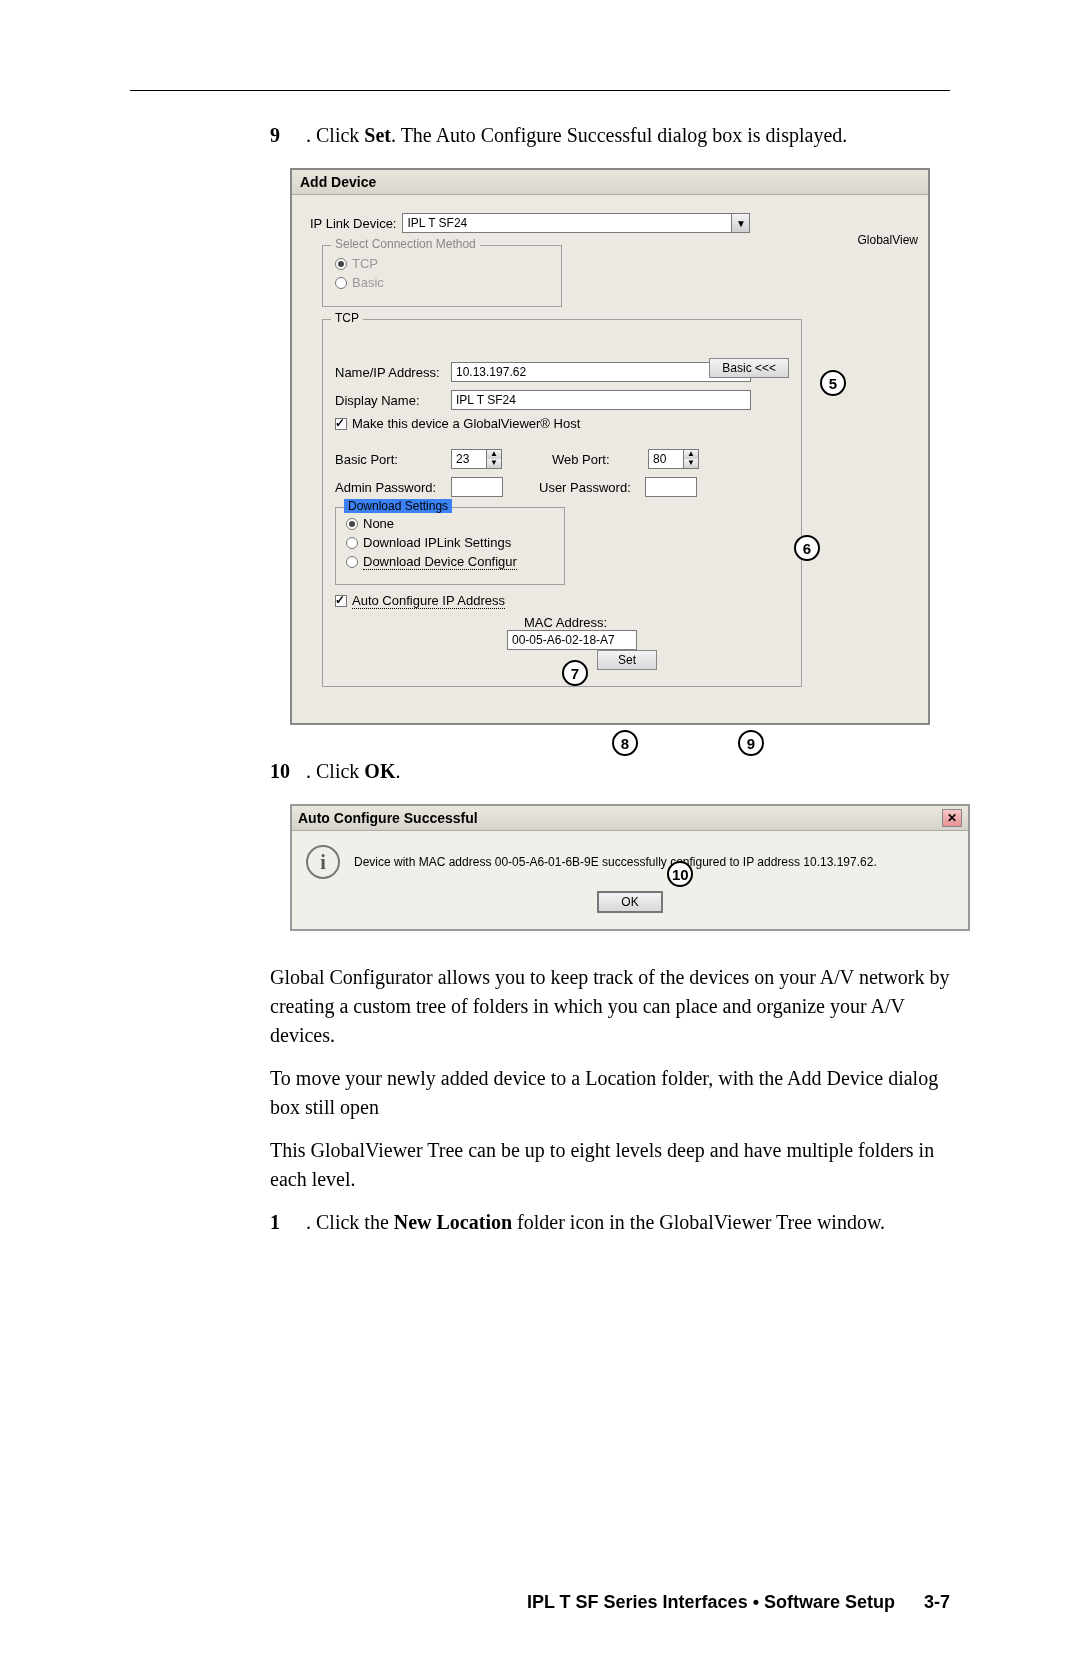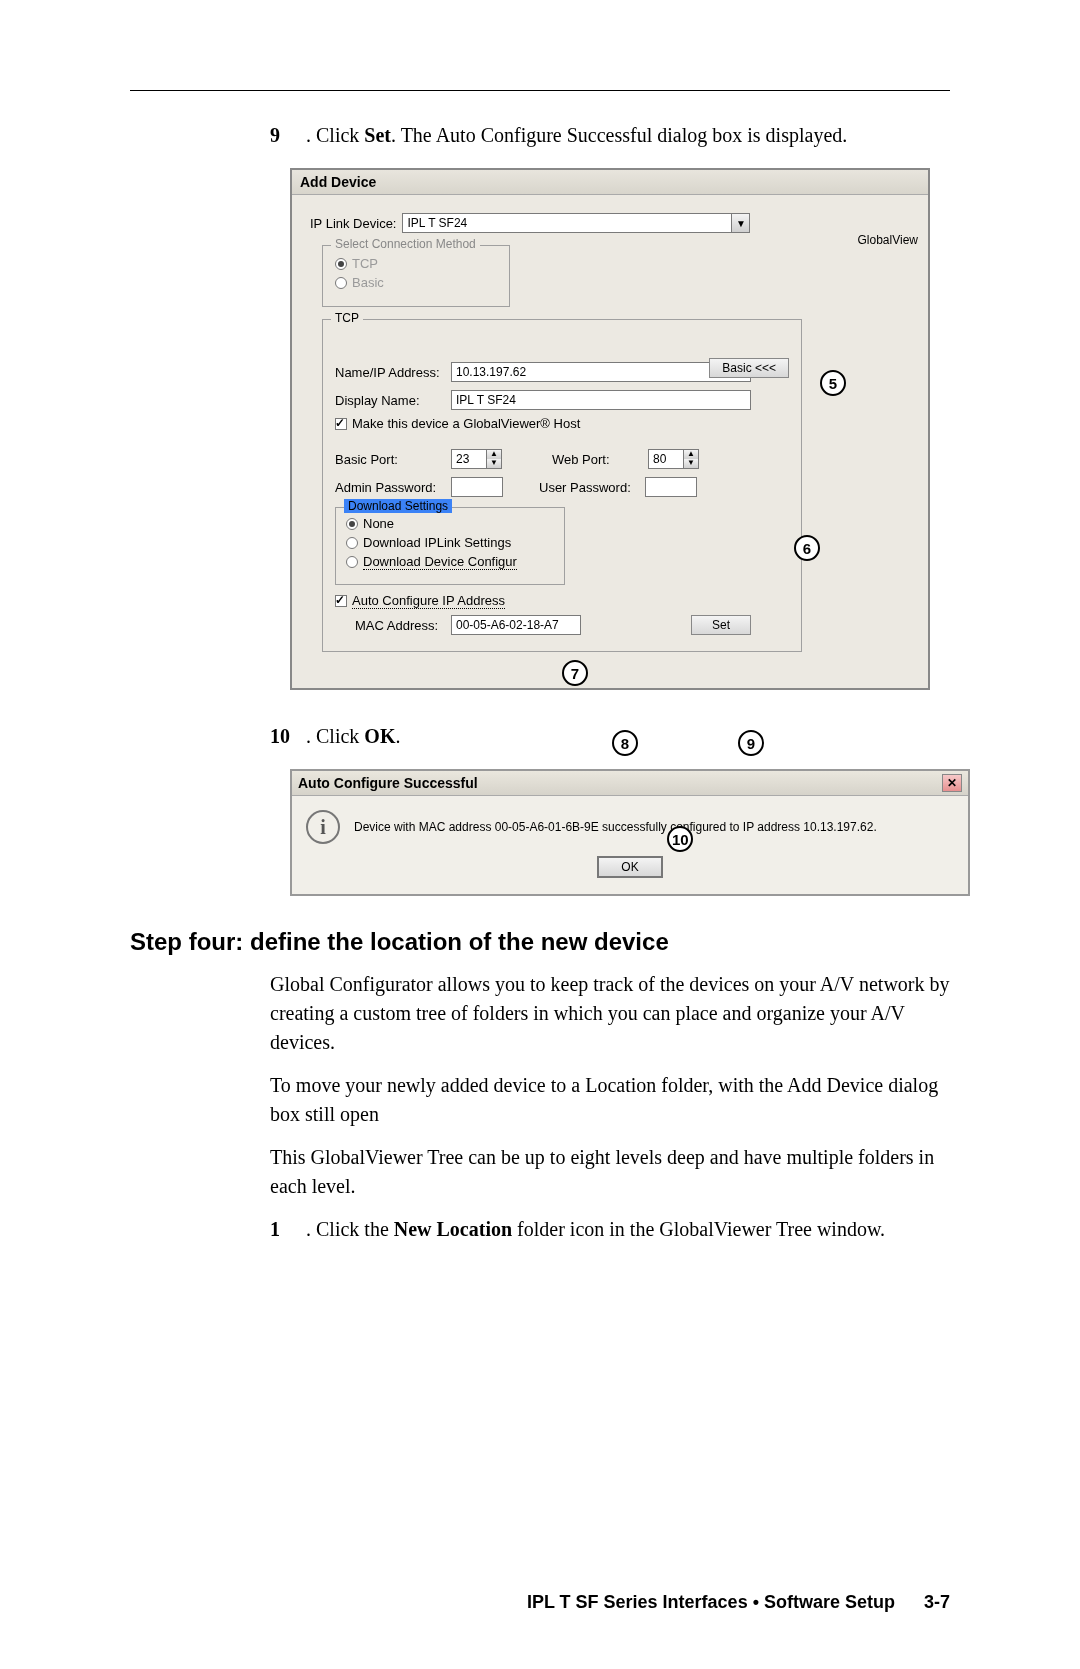--- a/index.html
+++ b/index.html
@@ -235,21 +235,21 @@
     <div class="add-device" style="position:relative;">
       <div class="titlebar">Add Device</div>
       <div class="body">
         <div class="iplink-row">
           <span class="lbl">IP Link Device:</span>
           <span class="textbox" style="width:330px;">IPL T SF24</span>
           <span class="dropdown-btn">▼</span>
         </div>
         <span class="globalview-lbl">GlobalView</span>
 
-        <div class="fieldset" style="width:188px;">
+        <div class="fieldset" style="width:240px;">
           <span class="legend">Select Connection Method</span>
           <div class="row grey">
               <span class="radio sel"></span>
               <span>TCP</span>
             </div>
           <div class="row grey">
               <span class="radio"></span>
               <span>Basic</span>
             </div>
         </div>
@@ -310,21 +310,21 @@
               <div class="row">
                   <span class="radio"></span>
                   <span class="underline-dotted">Download Device Configur</span>
                 </div>
             </div>
 
             <div class="row" style="margin-top:8px;">
               <span class="check sel"></span>
               <span class="underline-dotted">Auto Configure IP Address</span>
             </div>
-            <div class="row" style="margin-top:6px; margin-left:20px;">
+            <div class="row" style="margin-top:6px; margin-left:20px;flex-direction:column;">
               <span class="lbl" style="width:90px;">MAC Address:</span>
               <span class="textbox" style="width:130px;">00-05-A6-02-18-A7</span>
               <button class="btn" style="margin-left:110px; padding:2px 20px;">Set</button>
             </div>
           </div>
         </div>
       </div>
 
       <div class="callout" style="top:200px; right:82px;">5</div>
       <div class="callout" style="top:365px; right:108px;">6</div>
@@ -350,21 +350,20 @@
           <div style="font-size:12px;">Device with MAC address 00-05-A6-01-6B-9E successfully configured to IP address 10.13.197.62.</div>
         </div>
         <div class="ok-btn-wrap">
           <button class="btn">OK</button>
           <div class="callout" style="top:-30px; left:70px;">10</div>
         </div>
       </div>
     </div>
   </div>
 
-  <div class="step-heading">Step four: define the location of the new device</div>
 
   <div class="para">Global Configurator allows you to keep track of the devices on your A/V network by creating a custom tree of folders in which you can place and organize your A/V devices.</div>
   <div class="para">To move your newly added device to a Location folder, with the Add Device dialog box still open</div>
   <div class="para">This GlobalViewer Tree can be up to eight levels deep and have multiple folders in each level.</div>
 
   <div class="instruction-line">
     <span class="num">1</span><span>. Click the </span><span class="bold">New Location</span><span> folder icon in the GlobalViewer Tree window.</span>
   </div>
 </div>
 

